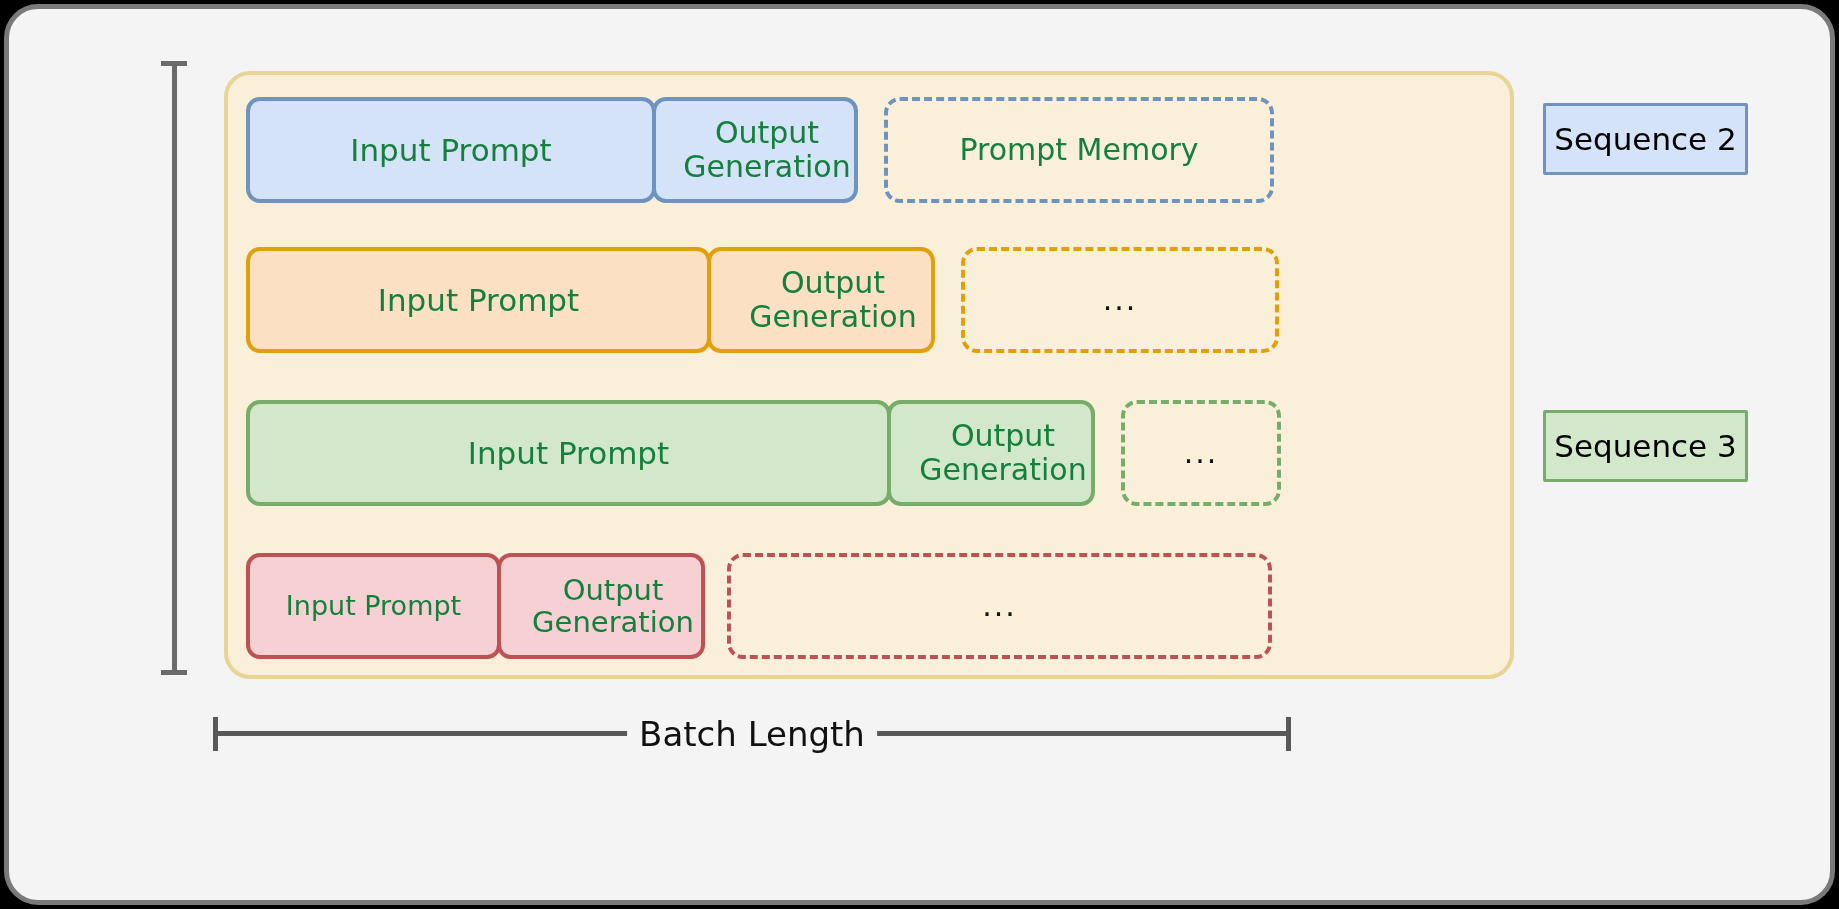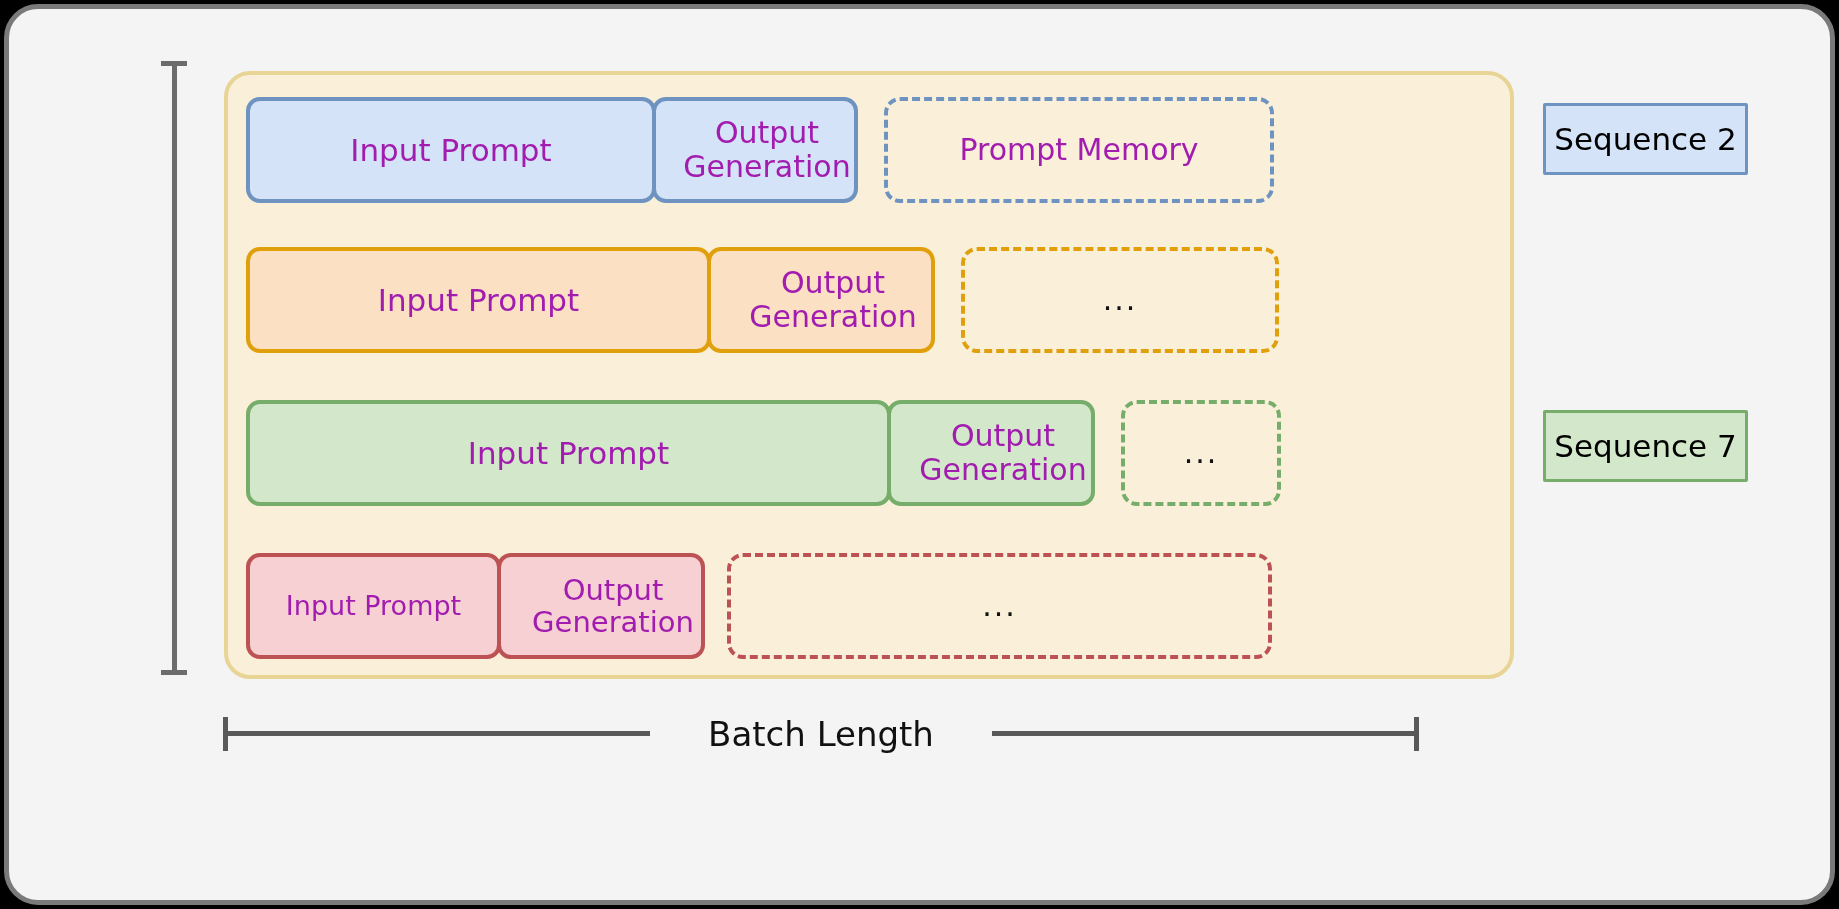--- a/index.html
+++ b/index.html
@@ -40,21 +40,21 @@
   }
   .blk {
     display: flex;
     align-items: center;
     justify-content: center;
     text-align: center;
     border-style: solid;
     border-width: 4px;
     border-radius: 14px;
     line-height: 1.12;
-    color: #a21caf;
+    color: #15803d;
     white-space: pre-line;
     position: relative;
   }
   .blk.prompt   { border-radius: 14px; }
   .blk.output   { border-radius: 14px; margin-left: -4px; padding-left: 24px; }
   .blk.waste {
     border-style: dashed;
     background: transparent;
     border-radius: 16px;
   }
@@ -112,22 +112,22 @@
     text-align: center;
     font-size: 34px;
     line-height: 1.22;
     color: #111;
     white-space: pre-line;
   }
 
   
   .hbracket {
     position: absolute;
-    left: 214px; top: 700px;
-    width: 1196px; height: 50px; text-align: center;
+    left: 204px; top: 700px;
+    width: 1078px; height: 50px; text-align: center;
   }
   .hbracket .rail {
     position: absolute; top: 22px;
     height: 5px; background: #595959;
   }
   .hbracket .rail-l { left: 2px;  width: 425px; }
   .hbracket .rail-r { right: 2px; width: 425px; }
   .hbracket .tick {
     position: absolute; top: 8px;
     width: 5px; height: 34px; background: #595959;
@@ -184,21 +184,21 @@
       <div class="seq-row s4" style="left:18px; top:478px; height:106px; width:1100px;">
         <div class="blk prompt" style="width:255px; font-size:27px;">Input Prompt</div>
         <div class="blk output" style="width:208px; font-size:29px;">Output
 Generation</div>
         <div class="blk waste ellipsis" style="width:545px; margin-left:22px;">...</div>
       </div>
 
     </div>
 
     <div class="legend-box lg1">Sequence 2</div>
-    <div class="legend-box lg3">Sequence 7</div>
+    <div class="legend-box lg3">Sequence 3</div>
 
     <div class="hbracket">
       <div class="tick tick-l"></div>
       <div class="rail rail-l"></div>
       <div class="rail rail-r"></div>
       <div class="tick tick-r"></div>
       <div class="batch-length-label">Batch Length</div>
     </div>
 
   </div>

